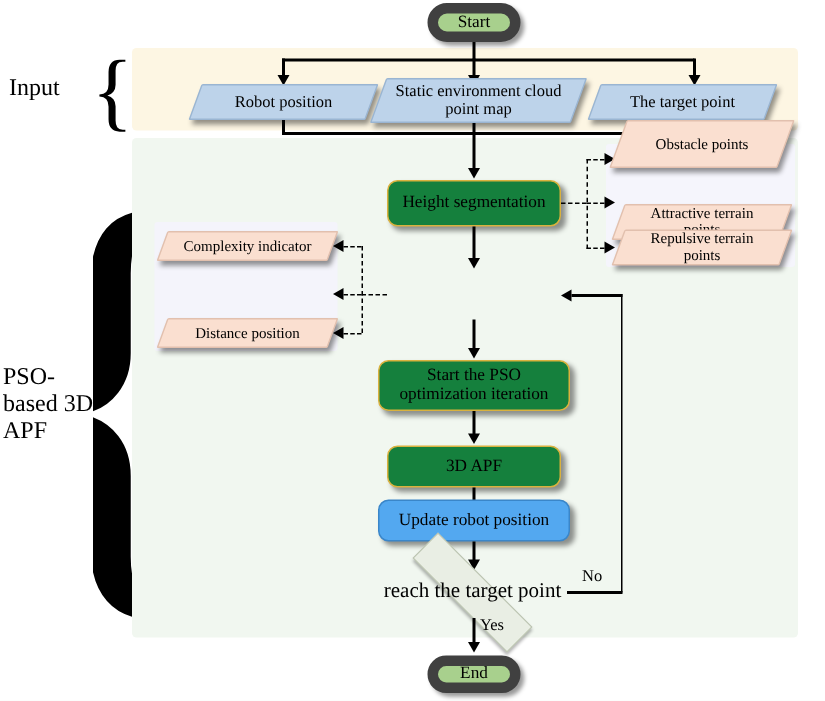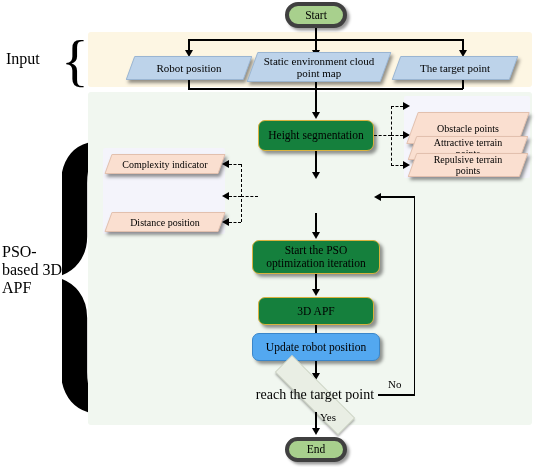--- a/index.html
+++ b/index.html
@@ -14,21 +14,21 @@
 
   
   .panel-indicators{position:absolute;background:#f4f4fb;border-radius:2px;}
   .panel-points{position:absolute;background:#f5f5fc;border-radius:2px;}
 
   
   .node{position:absolute;box-sizing:border-box;display:flex;
         align-items:center;justify-content:center;text-align:center;
         color:#000;line-height:1.12;}
 
-  .terminator{background:#a8d08d;border:4px solid #404040;border-radius:14px;
+  .terminator{background:#a8d08d;border:7px solid #404040;border-radius:14px;
               font-size:11.5px;
               box-shadow:2.5px 2.5px 3px rgba(0,0,0,.40);}
 
   .process{background:#15803d;border:1px solid #d9b23f;border-radius:7px;
            font-size:11.5px;
            box-shadow:3px 3px 3.5px rgba(0,0,0,.42);}
 
   .process-blue{background:#53a8f0;border:1px solid #3a86c9;border-radius:7px;
                 font-size:11.5px;
                 box-shadow:3px 3px 3.5px rgba(0,0,0,.42);}
@@ -149,21 +149,21 @@
 
   <div class="dln h" style="left:374px;top:135px;width:17px;"></div>
   <div class="dln v" style="left:391px;top:106px;height:60px;"></div>
   <div class="dln h" style="left:391px;top:106px;width:12px;"></div>
   <div class="arw right" style="left:403px;top:102.4px;"></div>
   <div class="dln h" style="left:391px;top:135px;width:12px;"></div>
   <div class="arw right" style="left:403px;top:131.4px;"></div>
   <div class="dln h" style="left:391px;top:165px;width:12px;"></div>
   <div class="arw right" style="left:403px;top:161.4px;"></div>
 
-  <div class="data-shape data-peach" style="left:412px;top:112px;width:112px;height:32px;font-size:10px;">
+  <div class="data-shape data-peach" style="left:412px;top:80px;width:112px;height:32px;font-size:10px;">
     <div class="skew"></div>
     <div class="txt">
         <span>Obstacle points</span>
       </div>
   </div>
   <div class="data-shape data-peach" style="left:412px;top:136px;width:112px;height:24px;font-size:10px;">
     <div class="skew"></div>
     <div class="txt" style="white-space:pre-line;"><span>Attractive terrain
 points</span></div>
   </div>

